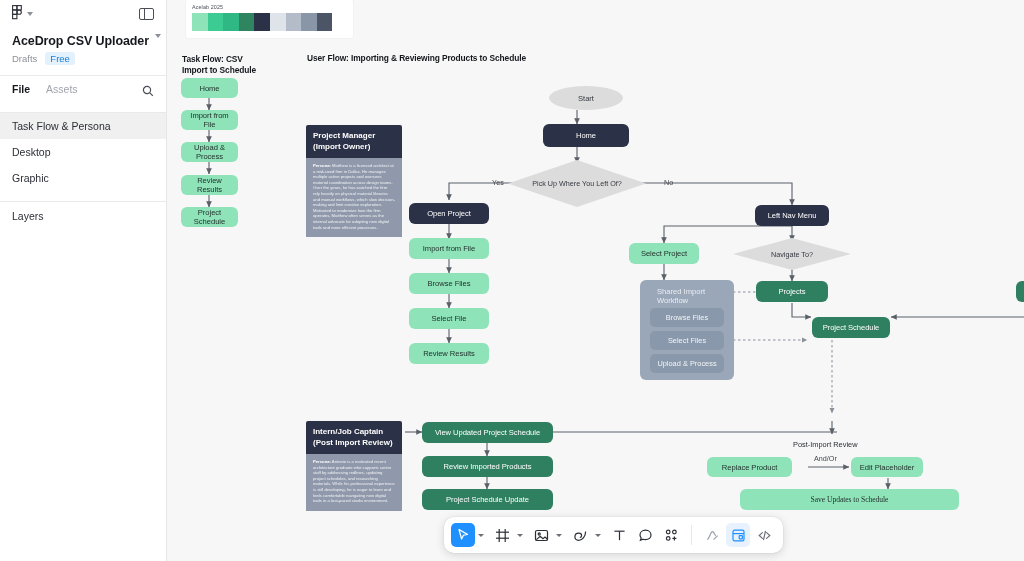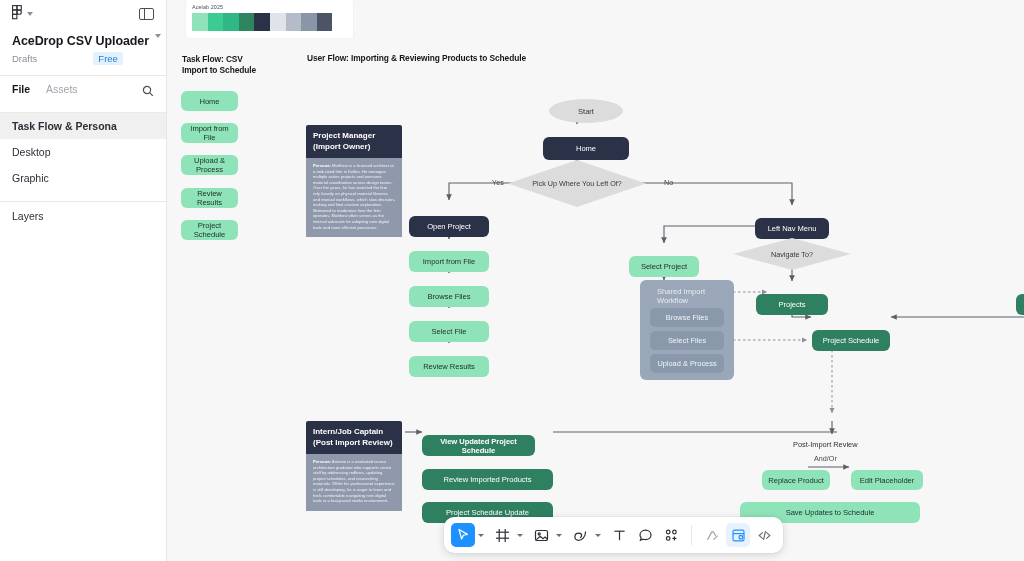--- a/index.html
+++ b/index.html
@@ -21,35 +21,35 @@
   .figma-mark { display: flex; align-items: center; gap: 4px; }
   .chev { width: 0; height: 0; border-left: 3px solid transparent; border-right: 3px solid transparent; border-top: 4px solid #8a8f98; }
   .panel-icon { width: 15px; height: 12px; border: 1.4px solid #4a4f57; border-radius: 2px; position: relative; }
   .panel-icon:after { content:""; position:absolute; left:4px; top:-1.4px; bottom:-1.4px; width:1.4px; background:#4a4f57; }
 
   .sb-file { padding: 6px 12px 0 12px; }
   .file-row { display: flex; align-items: flex-start; gap: 6px; }
   .file-title { font-size: 12.5px; font-weight: 600; color: #15181d; letter-spacing: -0.1px; white-space: nowrap; }
   .sb-meta { display: flex; align-items: center; gap: 8px; margin-top: 4px; }
   .drafts { font-size: 9.5px; color: #8c9199; }
-  .badge-free { font-size: 9.5px; color: #1a7fd4; background: #e3f1fd; padding: 1px 5px; border-radius: 3px; margin-left: 48px; }
+  .badge-free { font-size: 9.5px; color: #1a7fd4; background: #e3f1fd; padding: 1px 5px; border-radius: 3px; }
 
   .sb-divider { height: 1px; background: #e9e9e9; margin-top: 10px; }
 
   .tabs-row { display: flex; align-items: center; padding: 7px 12px; gap: 16px; position: relative; }
   .tab { font-size: 10.5px; color: #a0a5ac; }
   .tab.active { color: #15181d; font-weight: 700; text-align: center; }
   .search-ico { margin-left: auto; width: 12px; height: 12px; }
 
   .sect-row { display: flex; align-items: center; padding: 8px 12px; }
   .sect-label { font-size: 10.5px; font-weight: 700; color: #15181d; }
   .plus { margin-left: auto; font-size: 14px; color: #5a5f66; line-height: 10px; }
 
   .page-item { font-size: 10.5px; color: #2b2f36; padding: 7px 12px; }
-  .page-item.sel { background: #f0f0f0; font-weight: 700; }
+  .page-item.sel { background: #f0f0f0; font-weight: 400; }
 
   .layers-row { padding: 8px 12px; font-size: 10.5px; color: #2b2f36; }
 
   
   .canvas { position: relative; flex: 1; height: 561px; background: #f7f7f7; overflow: hidden; }
 
   
   .palette-card {
     position: absolute; left: 19px; top: 0; width: 167px; height: 38px;
     background: #fff; border-radius: 2px; padding: 4px 5px 0 6px;
@@ -59,21 +59,21 @@
   .swatches { display: flex; margin-top: 3px; height: 18px; }
   .swatch { flex: 1; height: 100%; }
 
   
   .flow-title { position: absolute; font-size: 8.4px; font-weight: 700; color: #15181d; line-height: 11px; letter-spacing: -0.1px; }
 
   
   .node {
     position: absolute; display: flex; align-items: center; justify-content: center;
     text-align: center; border-radius: 6px; font-size: 7.6px; line-height: 9px;
-    letter-spacing: -0.05px; padding: 0 4px; margin-top: 13px;
+    letter-spacing: -0.05px; padding: 0 4px;
   }
   .n-lightgreen { background: #8ee3b9; color: #23322d; }
   .n-dark { background: #2b3147; color: #ffffff; }
   .n-green { background: #2f7f61; color: #ffffff; }
   .n-ellipse { background: #dcdcdc; color: #34383f; border-radius: 50%; }
   .n-diamond-wrap { position: absolute; }
   .diamond {
     width: 100%; height: 100%;
     background: #dcdcdc;
     clip-path: polygon(50% 0%, 100% 50%, 50% 100%, 0% 50%);
@@ -318,29 +318,29 @@
     <div class="persona" style="left:139px; top:421px; width:96px; height:97px;">
       <div class="persona-head">
         <span>Intern/Job Captain</span><br>
         <span>(Post Import Review)</span>
       </div>
       <div class="persona-body">
         <b>Persona:</b><span> Antonio is a motivated recent architecture graduate who supports senior staff by addressing redlines, updating project schedules, and researching materials. While his professional experience is still developing, he is eager to learn and feels comfortable navigating new digital tools in a fast-paced studio environment.</span>
       </div>
     </div>
 
-    <div class="node n-green" style="left:255px; top:422px; width:113px; height:21px;font-weight:bold;">View Updated Project Schedule</div>
+    <div class="node n-green" style="left:255px; top:422px; width:131px; height:21px;">View Updated Project Schedule</div>
     <div class="node n-green" style="left:255px; top:456px; width:131px; height:21px;">Review Imported Products</div>
     <div class="node n-green" style="left:255px; top:489px; width:131px; height:21px;">Project Schedule Update</div>
 
     <div class="sub-label" style="left:626px; top:440px;">Post-Import Review</div>
-    <div class="node n-lightgreen" style="left:595px; top:457px; width:68px; height:20px;">Replace Product</div>
+    <div class="node n-lightgreen" style="left:540px; top:457px; width:85px; height:20px;">Replace Product</div>
     <div class="edge-label" style="left:647px; top:454px;">And/Or</div>
     <div class="node n-lightgreen" style="left:684px; top:457px; width:72px; height:20px;">Edit Placeholder</div>
-    <div class="node n-lightgreen" style="left:573px; top:489px; width:180px; height:21px;">Save Updates to Schedule</div>
+    <div class="node n-lightgreen" style="left:573px; top:489px; width:219px; height:21px;font-family:Liberation Serif, serif;">Save Updates to Schedule</div>
 
     <div class="toolbar">
       <div class="tb-btn active">
         <svg width="14" height="14" viewBox="0 0 14 14">
             <path d="M3,1.5 L11.4,6.4 L7.4,7.2 L5.6,11 z" fill="none" stroke="#fff" stroke-width="1.25" stroke-linejoin="round"></path>
           </svg>
       </div>
       <span class="tb-chev"></span>
       <div class="tb-btn">
         <svg width="15" height="15" viewBox="0 0 15 15">

